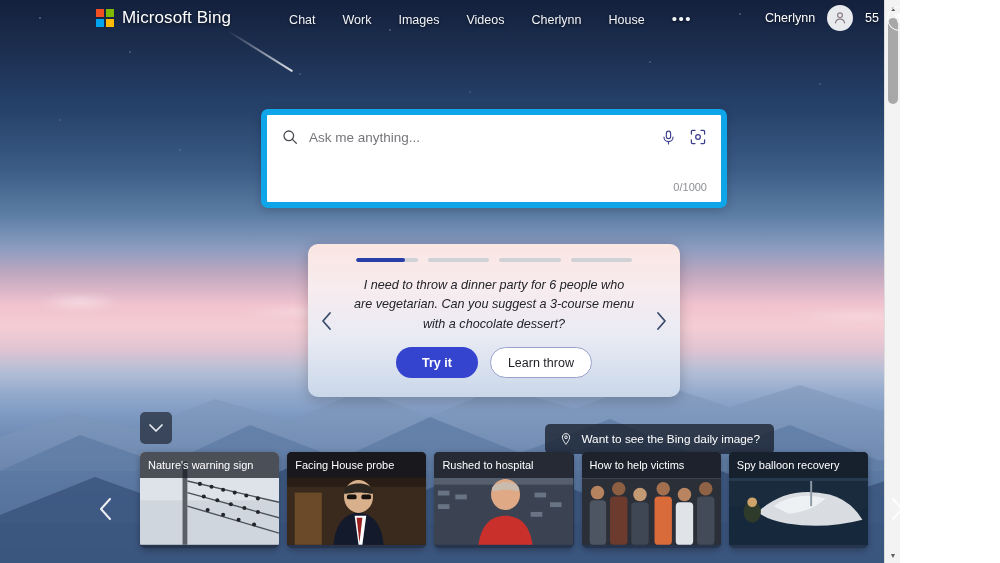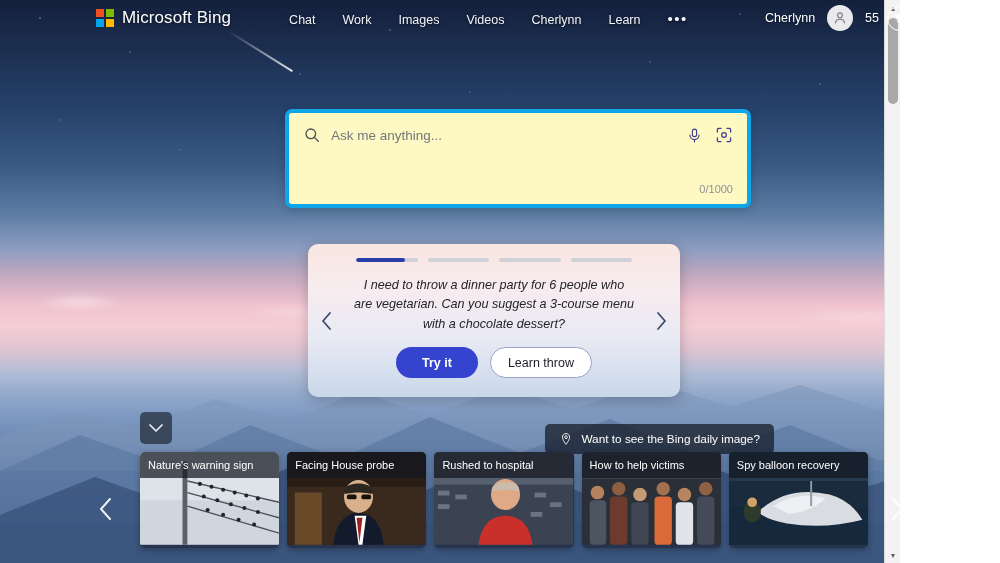--- a/index.html
+++ b/index.html
@@ -166,26 +166,25 @@
   }
   .icon-btn {
     display: flex; align-items: center; justify-content: center;
     cursor: pointer;
   }
 
   
   .searchbox {
     position: absolute; left: 261px; top: 109px;
     width: 466px; height: 99px;
-    background: #fef9c3;
-    border: 4px solid #0ea5e9;
+    background: #ffffff;
+    border: 6px solid #0ea5e9;
     border-radius: 7px;
     box-shadow: 0 2px 10px rgba(0,0,0,.18);
     z-index: 15;
-    margin-left: 24px;
   }
   .search-row {
     display: flex; align-items: center;
     padding: 13px 14px 0 14px; gap: 10px;
   }
   .search-input {
     flex: 1; border: none; outline: none;
     font-family: "Liberation Sans", sans-serif;
     font-size: 13.5px; color: #2b2b2b;
     background: transparent;
@@ -346,21 +345,21 @@
       </div>
       <span class="logo-text">Microsoft Bing</span>
     </div>
 
     <nav class="nav">
       <span class="nav-item">Chat</span>
       <span class="nav-item">Work</span>
       <span class="nav-item">Images</span>
       <span class="nav-item">Videos</span>
       <span class="nav-item">Cherlynn</span>
-      <span class="nav-item">Learn</span>
+      <span class="nav-item">House</span>
       <span class="nav-more">•••</span>
     </nav>
 
     <div class="header-right">
       <span class="user-name">Cherlynn</span>
 
       <div class="avatar">
         <svg width="16" height="16" viewBox="0 0 24 24">
           <circle cx="12" cy="8" r="3.6" fill="none" stroke="#8a7f86" stroke-width="1.8"></circle>
           <path d="M5.2 19.4c.6-3.7 3.4-5.6 6.8-5.6s6.2 1.9 6.8 5.6" fill="none" stroke="#8a7f86" stroke-width="1.8" stroke-linecap="round"></path>

